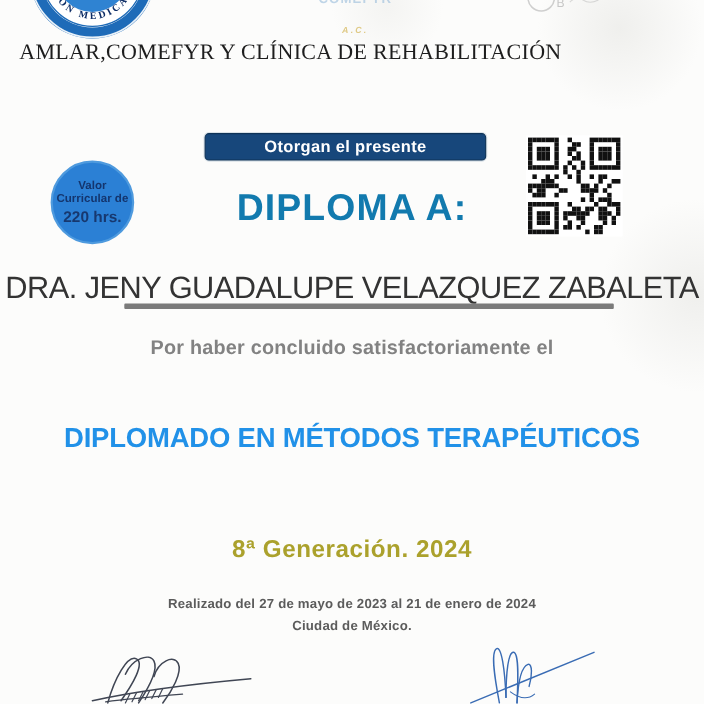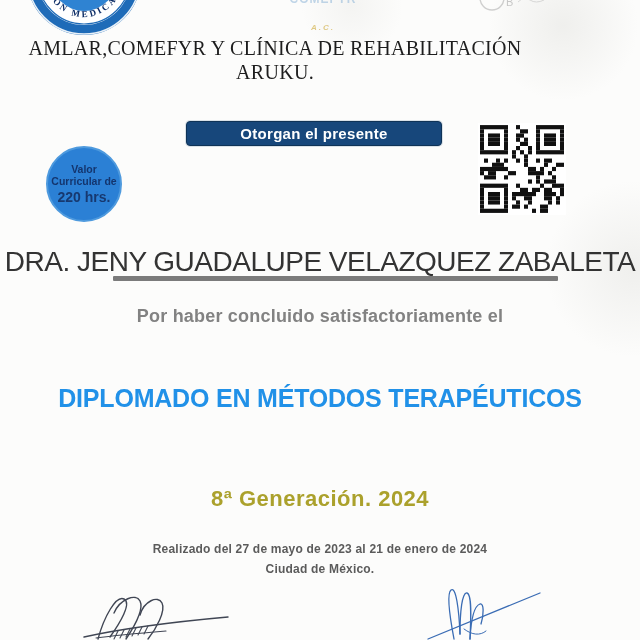--- a/index.html
+++ b/index.html
@@ -14,21 +14,21 @@
   }
   .abs{position:absolute;}
   
   .seal{left:24px;top:-82px;width:120px;height:120px;}
   .center-logo{left:278px;top:-8px;width:90px;text-align:center;opacity:.55;}
   .center-logo .cl-name{font-size:12px;font-weight:bold;color:#8fb6d8;letter-spacing:1px;filter:blur(.4px);}
   .center-logo .cl-ac{font-size:8px;font-weight:bold;color:#c9a227;letter-spacing:2px;margin-top:17px;font-style:italic;}
   .right-logo{left:476px;top:-12px;width:80px;height:30px;opacity:.45;}
   
   .org{left:0;top:36px;width:528px;text-align:center;color:#1d1d1d;
-       font-family:"Liberation Serif", serif;font-size:20px;line-height:24px;letter-spacing:.3px;margin-left:11px;}
+       font-family:"Liberation Serif", serif;font-size:20px;line-height:24px;letter-spacing:.3px;}
   
   .banner{left:186px;top:121px;width:254px;height:23px;background:#17477b;border:1px solid #0f3357;
           border-radius:4px;display:flex;align-items:center;justify-content:center;
           color:#fff;font-weight:bold;font-size:15px;letter-spacing:.3px;box-shadow:0 0 0 1px rgba(23,71,123,.15);}
   
   .badge{left:46px;top:146px;width:76px;height:76px;border-radius:50%;background:#2b80d5;
          border:2px solid #4e9ade;box-sizing:border-box;display:flex;flex-direction:column;
          align-items:center;justify-content:center;color:#14356e;}
   .badge .b1,.badge .b2{font-size:10.5px;font-weight:bold;line-height:12px;}
   .badge .b3{font-size:14px;font-weight:bold;line-height:16px;margin-top:2px;color:#17386f;}
@@ -78,21 +78,20 @@
   </div>
 
   <svg class="abs right-logo" viewBox="0 0 80 30">
     <circle cx="16" cy="10" r="12" fill="none" stroke="#9a9a9a" stroke-width="1.4"></circle>
     <text x="30" y="18" font-size="11" fill="#8a8a8a" font-family="Liberation Sans, sans-serif">B</text>
     <path d="M42,14 q6,-6 12,-2 q6,4 14,0" fill="none" stroke="#b0b0b0" stroke-width="1"></path>
   </svg>
 
   <div class="abs org">
     <div>AMLAR,COMEFYR Y CLÍNICA DE REHABILITACIÓN</div>
-    <div>ARUKU.</div>
   </div>
 
   <div class="abs banner">
     <span>Otorgan el presente</span>
   </div>
 
   <div class="abs badge">
     <div class="b1">Valor</div>
     <div class="b2">Curricular de</div>
     <div class="b3">220 hrs.</div>
@@ -296,20 +295,21 @@
       <rect x="10" y="82" width="4" height="4" fill="#111"></rect>
       <rect x="14" y="82" width="4" height="4" fill="#111"></rect>
       <rect x="18" y="82" width="4" height="4" fill="#111"></rect>
       <rect x="22" y="82" width="4" height="4" fill="#111"></rect>
       <rect x="26" y="82" width="4" height="4" fill="#111"></rect>
       <rect x="54" y="82" width="4" height="4" fill="#111"></rect>
       <rect x="62" y="82" width="4" height="4" fill="#111"></rect>
       <rect x="66" y="82" width="4" height="4" fill="#111"></rect>
     </svg>
 
+  <div class="abs diploma-heading">DIPLOMA A:</div>
 
   <div class="abs recipient">DRA. JENY GUADALUPE VELAZQUEZ ZABALETA</div>
   <div class="abs rule"></div>
 
   <div class="abs intro">Por haber concluido satisfactoriamente el</div>
 
   <div class="abs course-title">
     <div>DIPLOMADO EN MÉTODOS TERAPÉUTICOS</div>
   </div>
 

